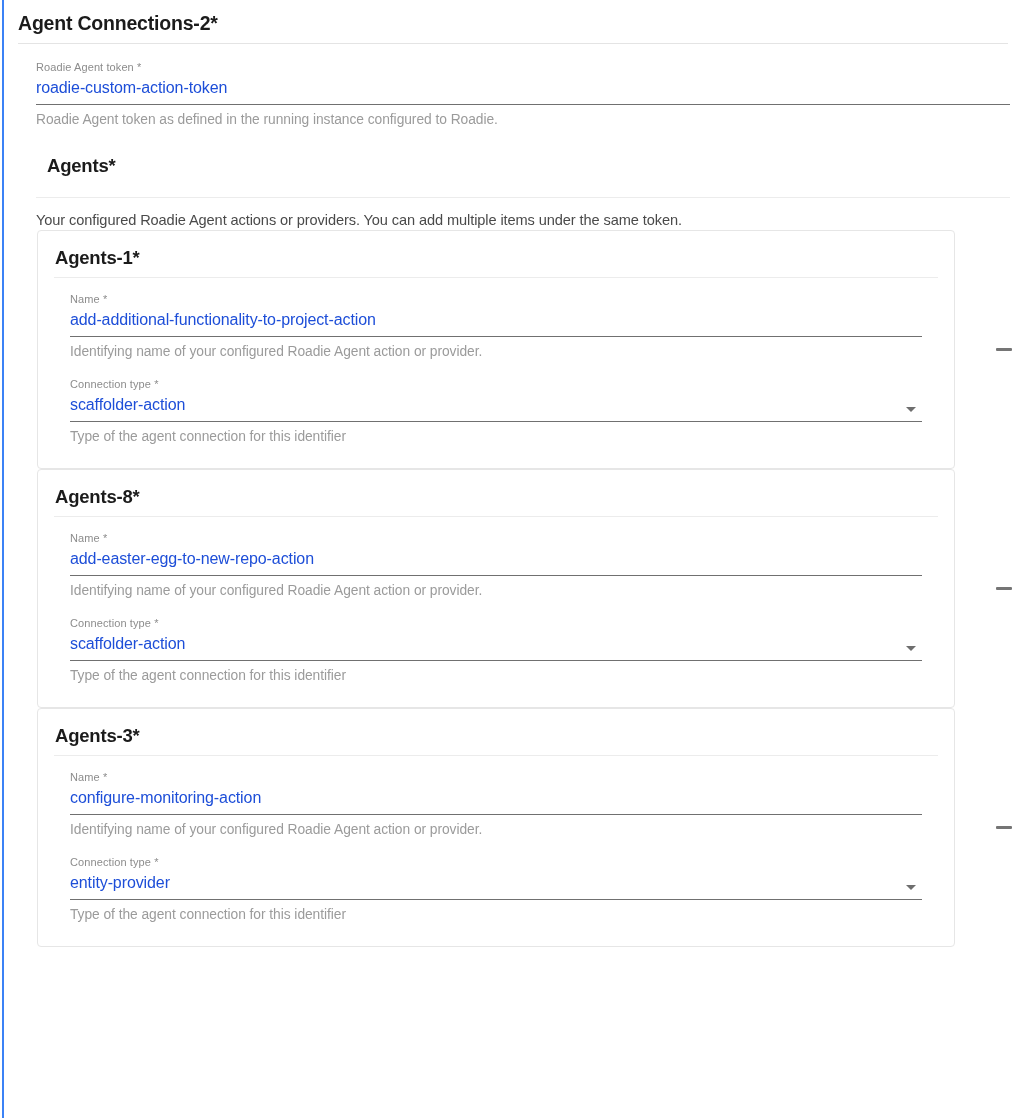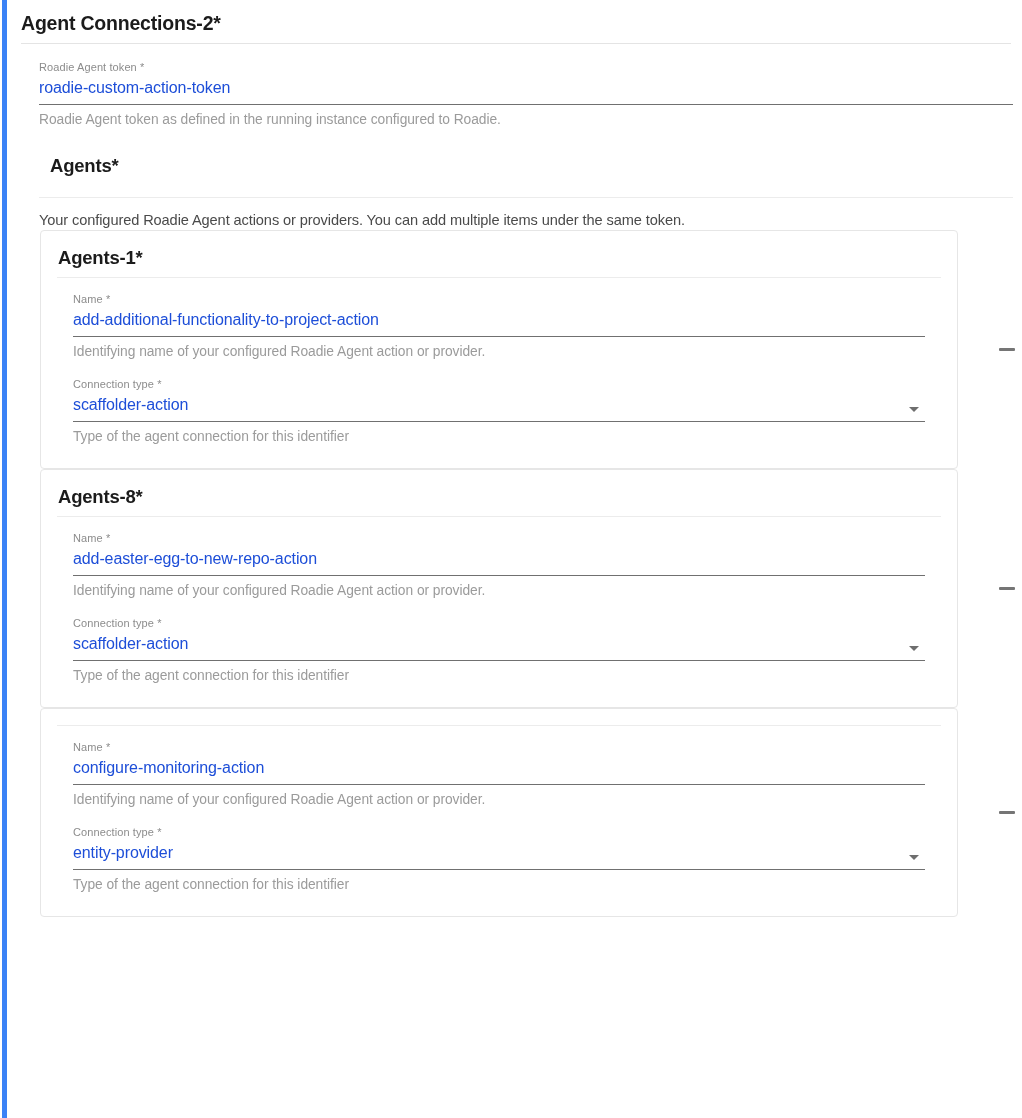--- a/index.html
+++ b/index.html
@@ -19,21 +19,21 @@
     overflow: hidden;
   }
 
   
   .form-frame {
     position: absolute;
     left: 2px;
     top: 0;
     width: 1020px;
     height: 1118px;
-    border-left: 5px solid #3b82f6;
+    border-left: 2px solid #3b82f6;
     padding: 0;
   }
 
   
   .root-title {
     margin: 0;
     padding: 12px 0 8px 14px;
     font-size: 19.5px;
     font-weight: bold;
     letter-spacing: -0.2px;
@@ -280,20 +280,21 @@
         </div>
         <div class="remove-col">
           <button class="remove-btn">
             <span class="minus-glyph"></span>
           </button>
         </div>
       </div>
 
       <div class="item-row">
         <div class="item-card">
+          <h4 class="item-title">Agents-3*</h4>
           <div class="item-rule"></div>
           <div class="item-fields">
 
             <div class="field">
               <span class="field-label">
                 <span>Name</span><span class="req"> *</span>
               </span>
               <div class="field-value-wrap">
                 <input class="field-value" type="text" value="configure-monitoring-action" style="">
               </div>

